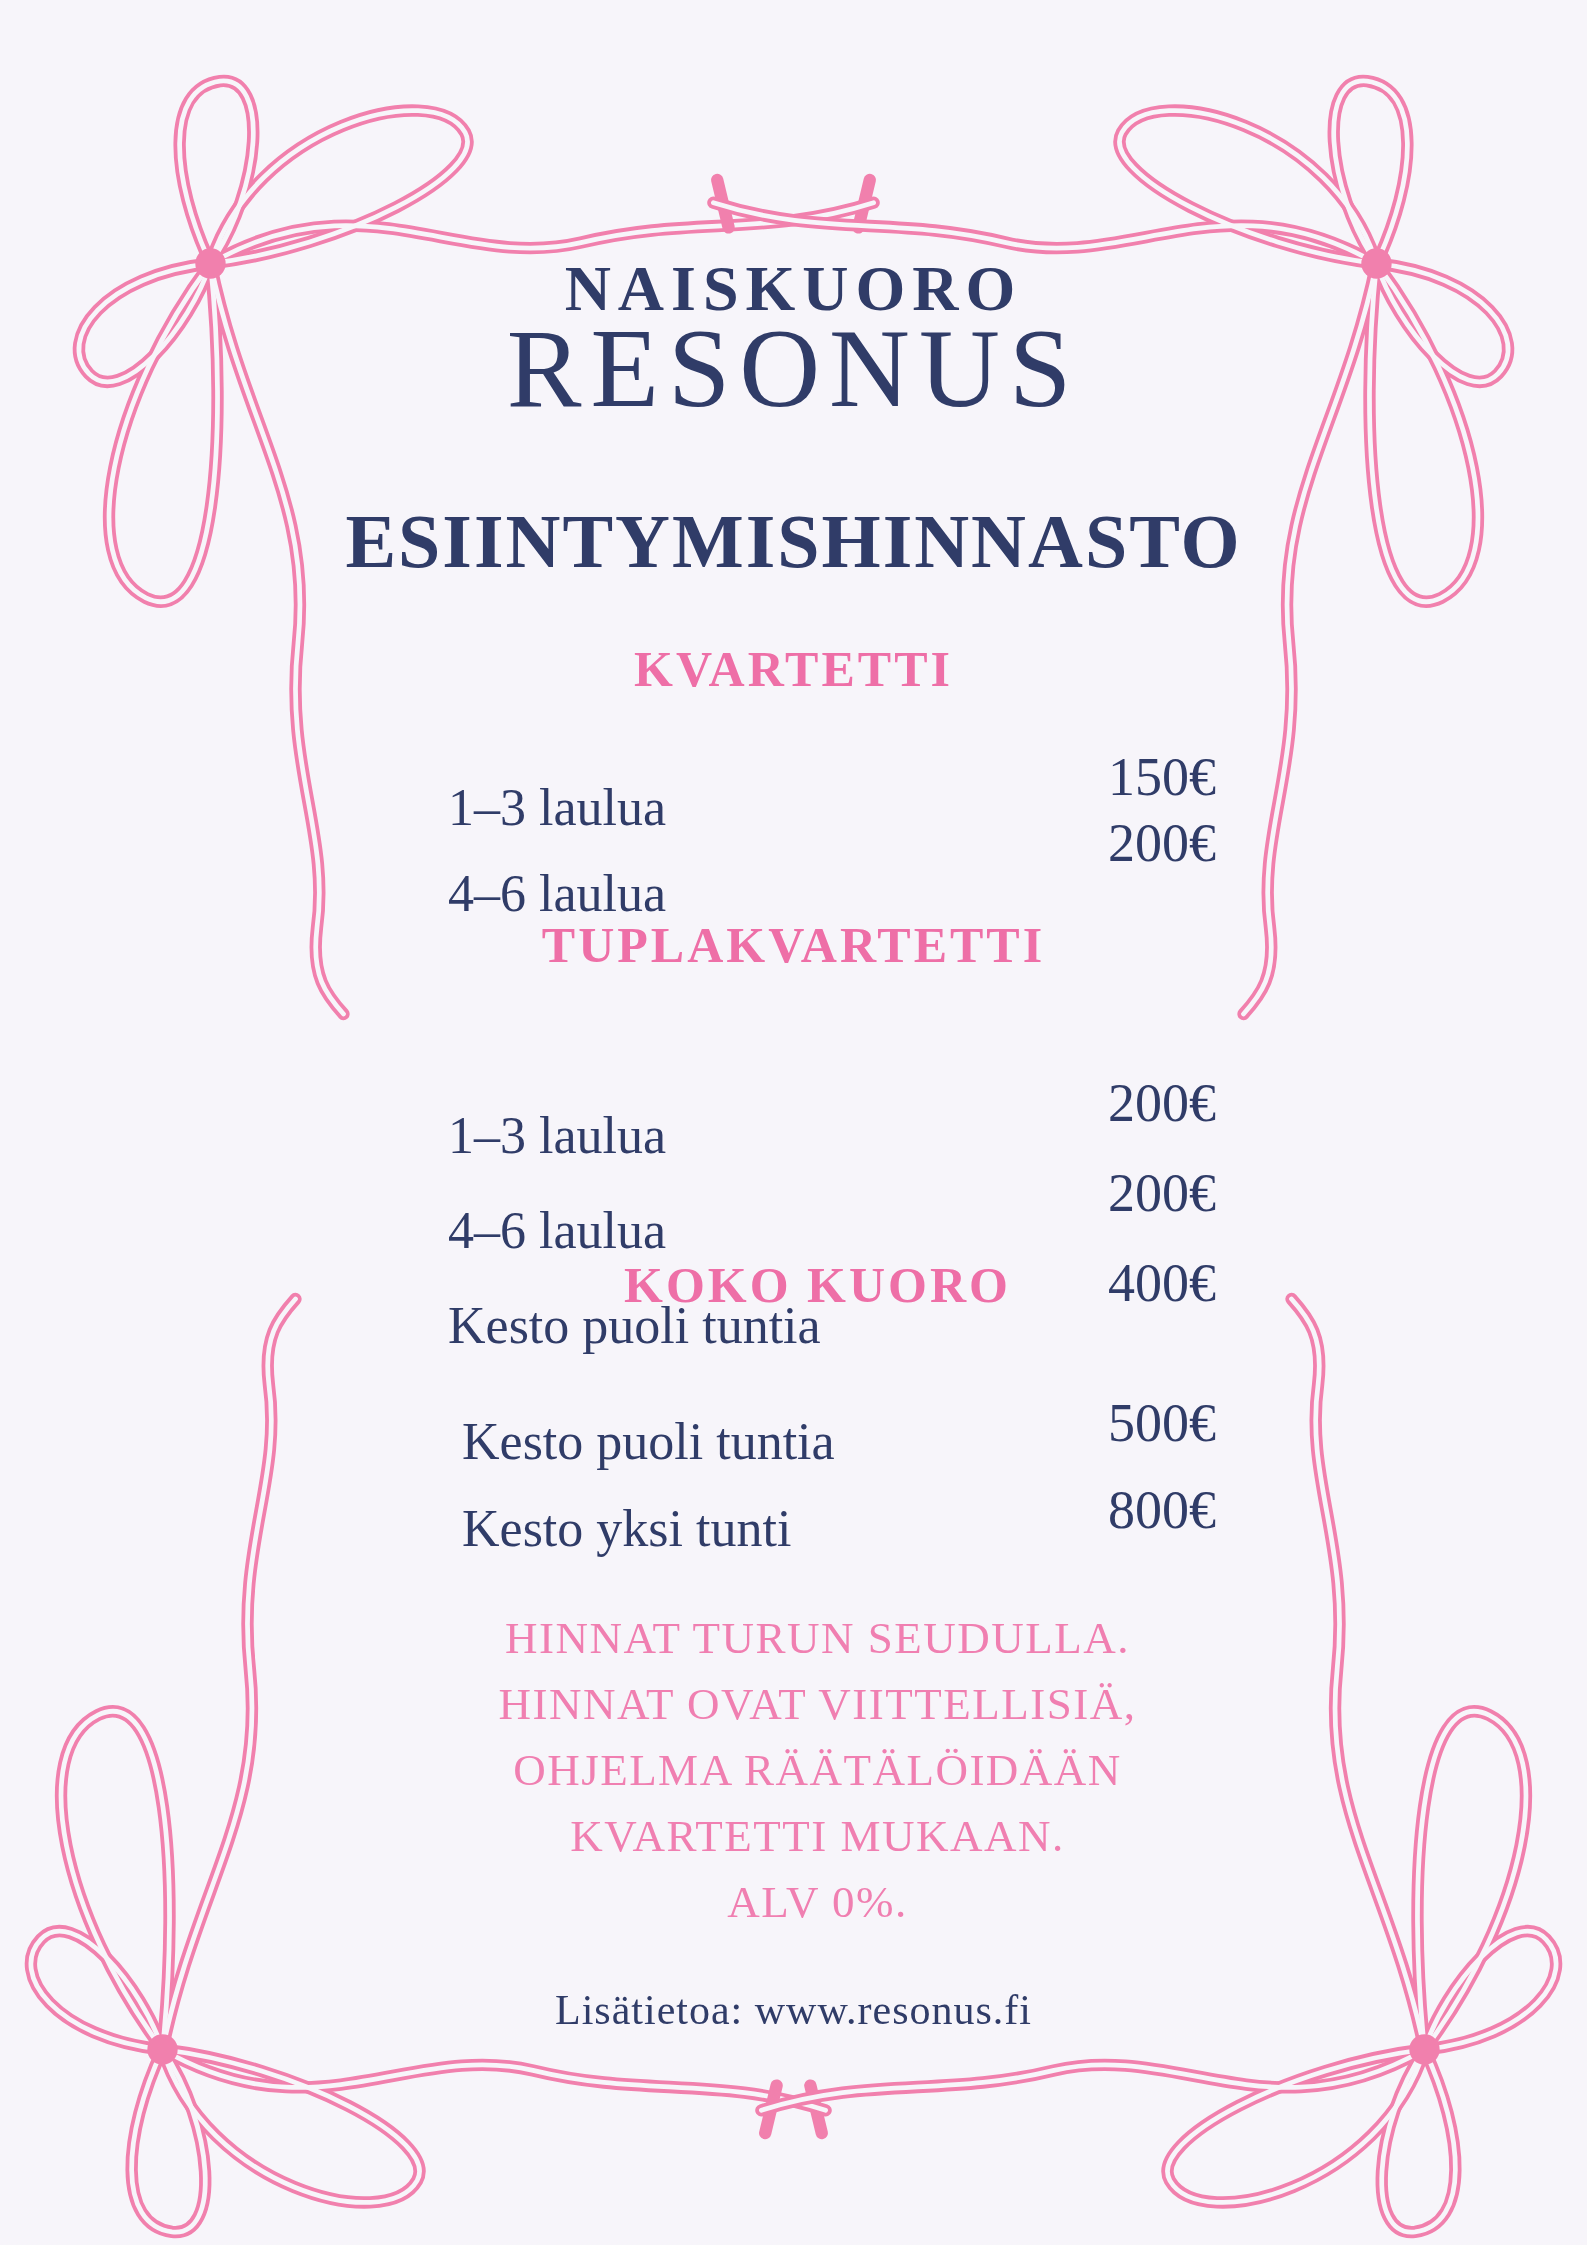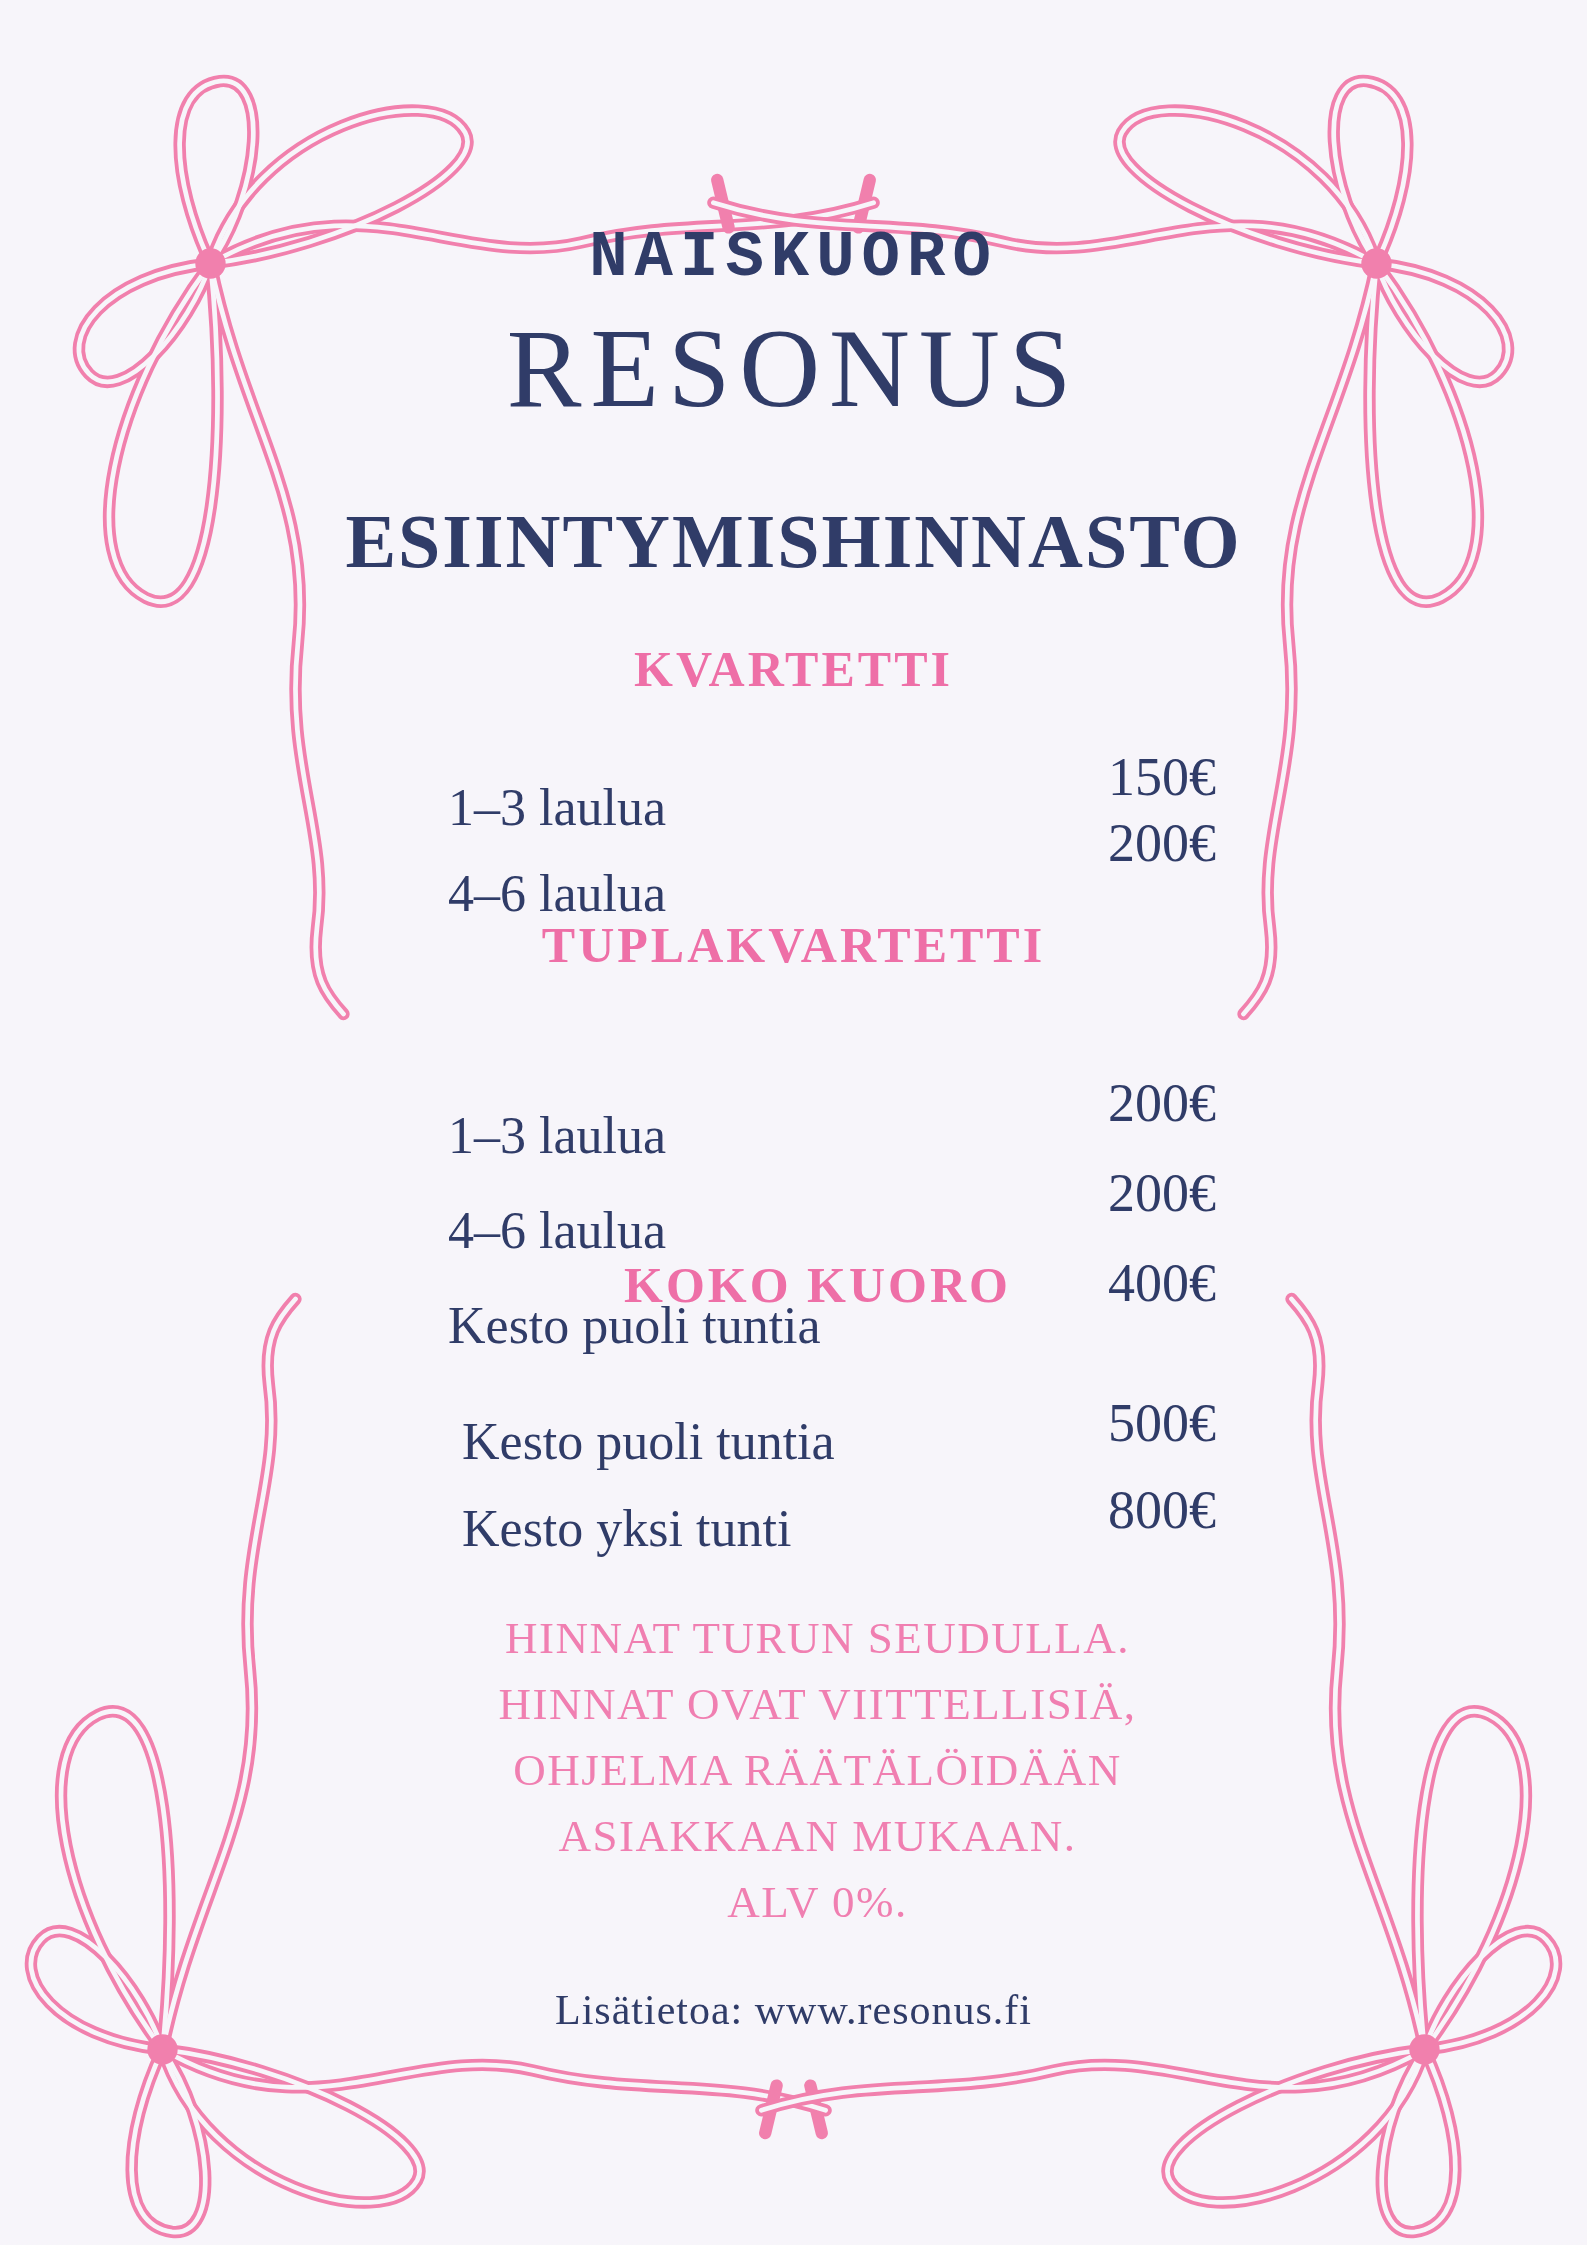--- a/index.html
+++ b/index.html
@@ -23,21 +23,21 @@
   .bow-outer path{fill:none;stroke:var(--bow);stroke-width:13;stroke-linecap:round;stroke-linejoin:round;}
   .bow-inner path{fill:none;stroke:var(--bg);stroke-width:5;stroke-linecap:round;stroke-linejoin:round;}
   .bow-knot{fill:var(--bow);}
   .bow.tl{left:30px;top:26px;}
   .bow.tr{right:30px;top:26px;transform:scaleX(-1);}
   .bow.bl{left:-18px;bottom:-42px;transform:scaleY(-1);}
   .bow.br{right:-18px;bottom:-42px;transform:scale(-1,-1);}
 
   
   .ctr{position:absolute;left:0;right:0;text-align:center;color:var(--navy);}
-  .choir-type{top:222px;font-size:64px;font-weight:700;letter-spacing:7px;font-family:Liberation Mono, monospace;}
+  .choir-type{top:252px;font-size:64px;font-weight:700;letter-spacing:7px;}
   .choir-name{top:304px;font-size:112px;font-weight:400;letter-spacing:9px;}
   .subtitle{top:498px;font-size:76px;font-weight:700;letter-spacing:2px;}
   .section-title{color:var(--pink);font-weight:700;font-size:50px;letter-spacing:3px;}
   .st-1{top:640px;}
   .st-2{top:916px;}
   .st-3{top:1256px;padding-left:48px;}
 
   .col{position:absolute;color:var(--navy);font-size:52px;text-align:left;white-space:nowrap;}
   .labels{left:448px;margin-top:20px;}
   .prices{left:1108px;font-size:54px;}
@@ -128,18 +128,18 @@
   </div>
   <div class="col prices s3-prices">
     <div>500€</div>
     <div>800€</div>
   </div>
 
   <div class="ctr notes">
     <div>HINNAT TURUN SEUDULLA.</div>
     <div>HINNAT OVAT VIITTELLISIÄ,</div>
     <div>OHJELMA RÄÄTÄLÖIDÄÄN</div>
-    <div>ASIAKKAAN MUKAAN.</div>
+    <div>KVARTETTI MUKAAN.</div>
     <div>ALV 0%.</div>
   </div>
   <div class="ctr more-info">Lisätietoa: www.resonus.fi</div>
 
 </div>
 
 </body></html>

